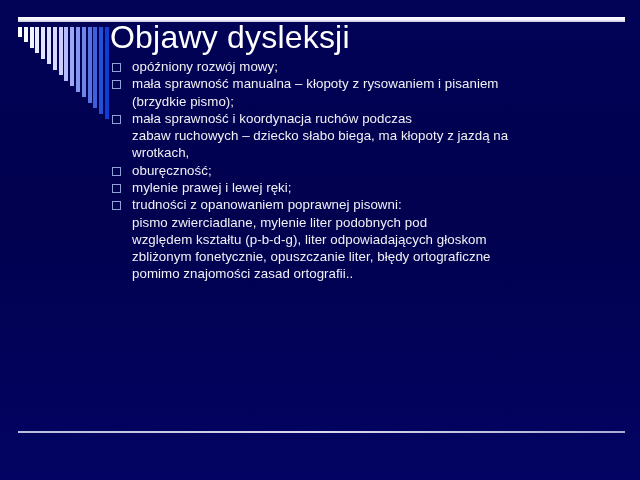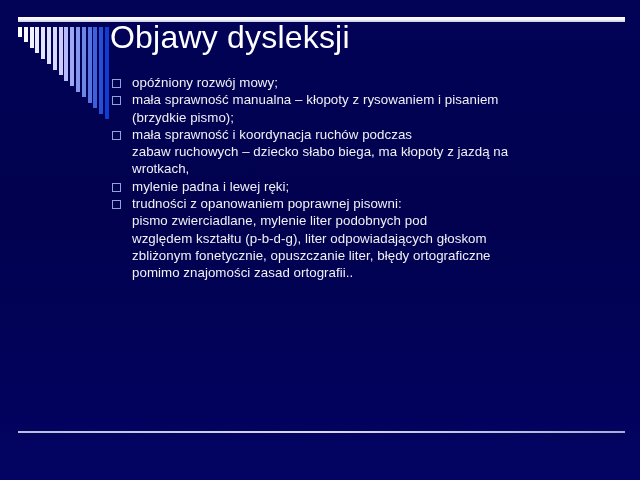--- a/index.html
+++ b/index.html
@@ -58,21 +58,21 @@
     color: #ffffff;
     letter-spacing: 0.2px;
     line-height: 1.08;
     white-space: nowrap;
   }
 
   
   .body-list {
     position: absolute;
     left: 112px;
-    top: 74px;
+    top: 58px;
     width: 520px;
   }
   .bullet-row {
     display: flex;
     align-items: flex-start;
     margin-bottom: 0px;
   }
   .bullet-marker {
     flex: 0 0 auto;
     width: 9px;
@@ -140,21 +140,25 @@
 (brzydkie pismo);</span>
       </div>
       <div class="bullet-row">
         <span class="bullet-marker"></span>
         <span class="bullet-text">mała sprawność i koordynacja ruchów podczas
 zabaw ruchowych – dziecko słabo biega, ma kłopoty z jazdą na
 wrotkach,</span>
       </div>
       <div class="bullet-row">
         <span class="bullet-marker"></span>
-        <span class="bullet-text">mylenie padna i lewej ręki;</span>
+        <span class="bullet-text">oburęczność;</span>
+      </div>
+      <div class="bullet-row">
+        <span class="bullet-marker"></span>
+        <span class="bullet-text">mylenie prawej i lewej ręki;</span>
       </div>
       <div class="bullet-row">
         <span class="bullet-marker"></span>
         <span class="bullet-text">trudności z opanowaniem poprawnej pisowni:
 pismo zwierciadlane, mylenie liter podobnych pod
 względem kształtu (p-b-d-g), liter odpowiadających głoskom
 zbliżonym fonetycznie, opuszczanie  liter, błędy ortograficzne
 pomimo znajomości zasad ortografii..</span>
       </div>
     </div>

